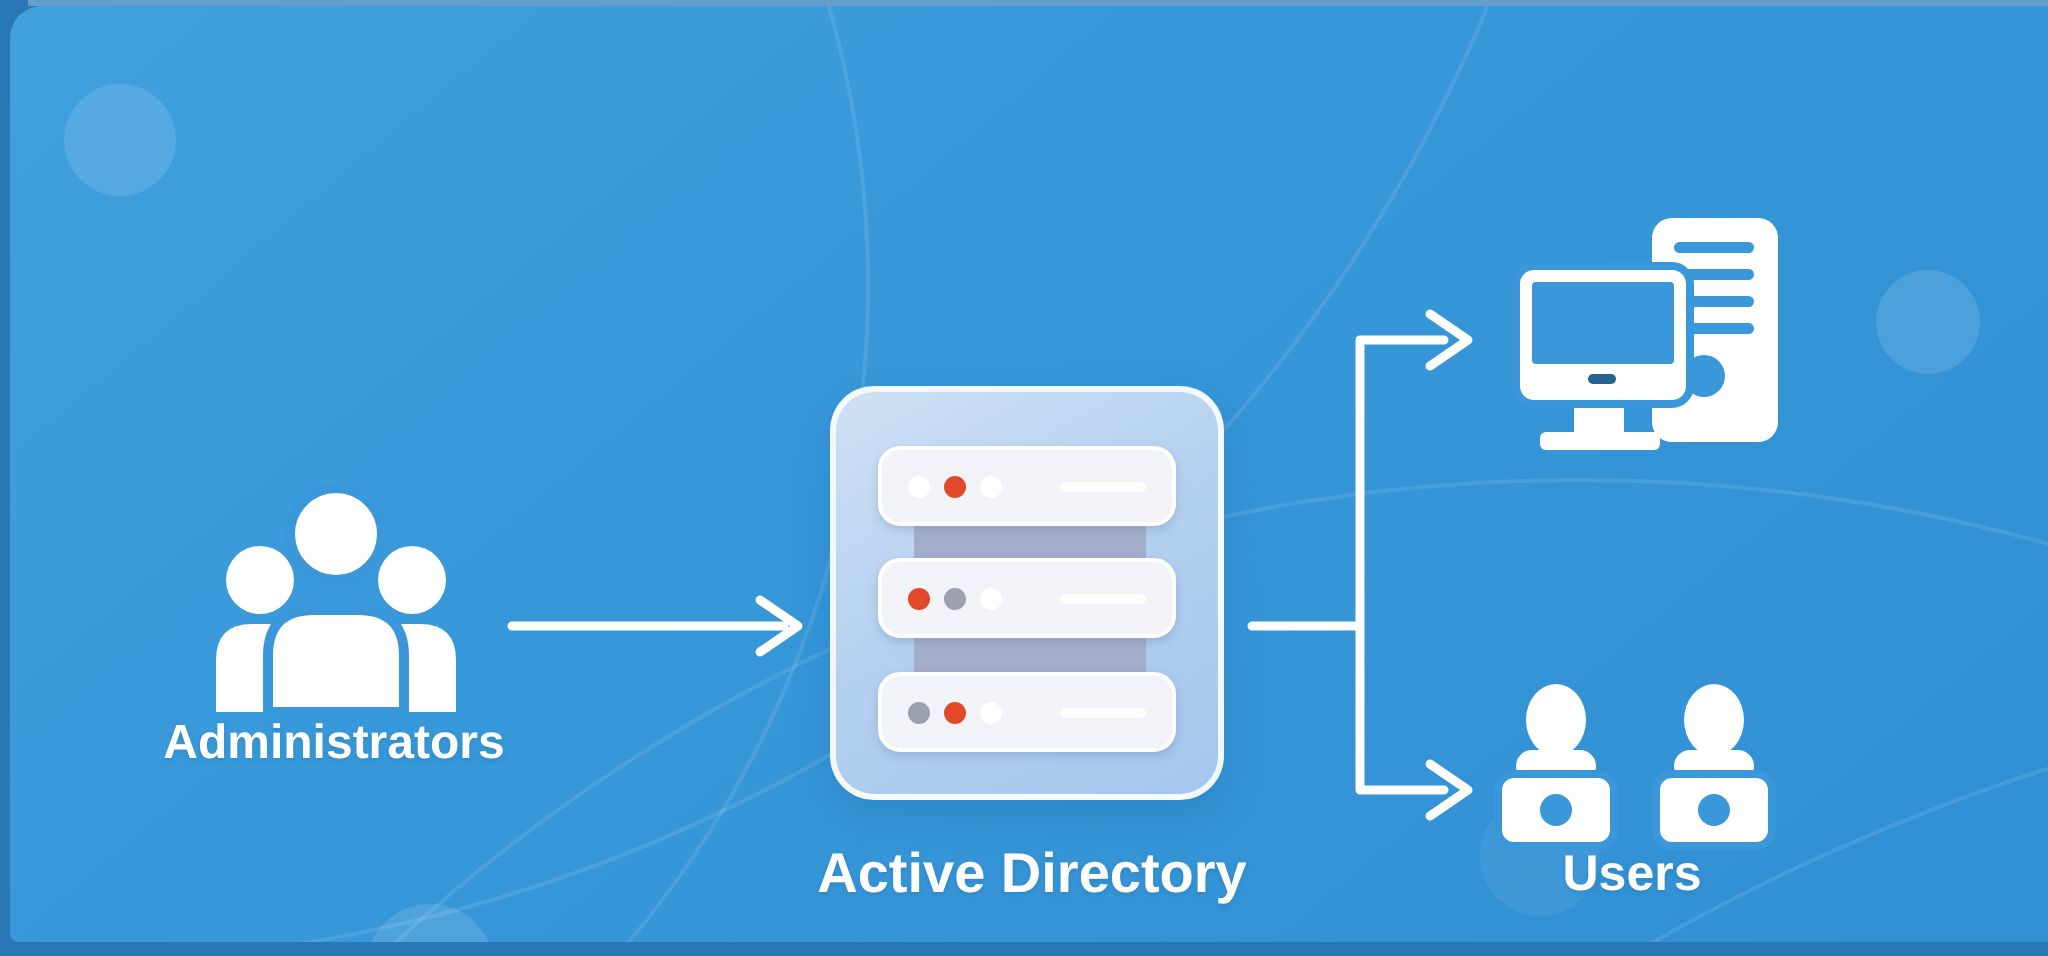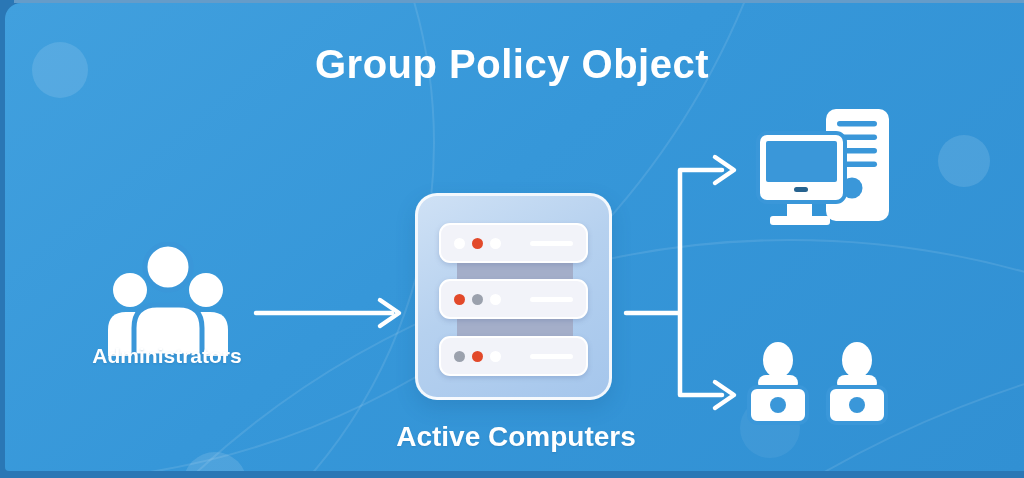--- a/index.html
+++ b/index.html
@@ -38,21 +38,21 @@
   .title {
     position:absolute; left:0; top:42px; width:1024px;
     text-align:center; color:#fff; font-size:40px; font-weight:600;
     letter-spacing:0.5px;
   }
 
   .node-label {
     position:absolute; color:#fff; font-weight:700; text-align:center;
     text-shadow:0 1px 2px rgba(30,90,140,0.25);
   }
-  .label-admins    { left:17px;  top:344px; width:300px; font-size:21px; }
+  .label-admins    { left:17px;  top:358px; width:300px; font-size:24px; }
   .label-ad        { left:366px; top:421px; width:300px; font-size:28px; }
   .label-computers { left:674px; top:227px; width:300px; font-size:25px; }
   .label-users     { left:666px; top:423px; width:300px; font-size:25px; }
 
   .icon-wrap { position:absolute; }
   .admins-icon    { left:103px; top:242px; width:130px; height:114px; }
   .computers-icon { left:753px; top:107px; width:140px; height:122px; }
   .user-icon-1    { left:747px; top:341px; width:62px;  height:84px; }
   .user-icon-2    { left:826px; top:341px; width:62px;  height:84px; }
 
@@ -89,21 +89,20 @@
     <div class="arc arc2"></div>
     <div class="arc arc3"></div>
     <div class="arc arc4"></div>
     <div class="soft-circle sc1"></div>
     <div class="soft-circle sc2"></div>
     <div class="soft-circle sc3"></div>
     <div class="soft-circle sc4"></div>
   </div>
   <div class="top-strip"></div>
 
-  <div class="title">Group Policy Object</div>
 
   <svg class="arrows-svg" viewBox="0 0 1024 478">
     <g stroke="#ffffff" stroke-width="4.5" fill="none" stroke-linecap="round" stroke-linejoin="round">
       <path d="M256 313 H392"></path>
       <path d="M380 300 L399 313 L380 326"></path>
       <path d="M626 313 H680 M680 170 V395 M680 170 H722 M680 395 H722"></path>
       <path d="M715 157 L734 170 L715 183"></path>
       <path d="M715 382 L734 395 L715 408"></path>
     </g>
   </svg>
@@ -134,21 +133,21 @@
       <span class="dot" style="background: rgb(255, 255, 255);"></span>
       <span class="bar-line"></span>
     </div>
     <div class="server-bar bar-3">
       <span class="dot" style="background: rgb(155, 161, 173);"></span>
       <span class="dot" style="background: rgb(226, 73, 42);"></span>
       <span class="dot" style="background: rgb(255, 255, 255);"></span>
       <span class="bar-line"></span>
     </div>
   </div>
-  <div class="node-label label-ad">Active Computers</div>
+  <div class="node-label label-ad">Active Directory</div>
 
   <svg class="icon-wrap computers-icon" viewBox="0 0 140 122">
     <rect x="73" y="2" width="63" height="112" rx="10" fill="#ffffff"></rect>
     <g fill="#3a97d9">
       <rect x="84" y="14" width="40" height="5.5" rx="2.75"></rect>
       <rect x="84" y="27.5" width="40" height="5.5" rx="2.75"></rect>
       <rect x="84" y="41" width="40" height="5.5" rx="2.75"></rect>
       <rect x="84" y="54.5" width="40" height="5.5" rx="2.75"></rect>
       <circle cx="99" cy="81" r="10.5"></circle>
     </g>
@@ -164,14 +163,15 @@
     <rect x="11" y="34" width="40" height="16" rx="8" fill="#ffffff"></rect>
     <rect x="2" y="46" width="58" height="36" rx="8" fill="#ffffff" stroke="#3a97d9" stroke-width="4"></rect>
     <circle cx="31" cy="64" r="8" fill="#3a97d9"></circle>
   </svg>
   <svg class="icon-wrap user-icon-2" viewBox="0 0 62 84">
     <ellipse cx="31" cy="19" rx="15" ry="18" fill="#ffffff"></ellipse>
     <rect x="11" y="34" width="40" height="16" rx="8" fill="#ffffff"></rect>
     <rect x="2" y="46" width="58" height="36" rx="8" fill="#ffffff" stroke="#3a97d9" stroke-width="4"></rect>
     <circle cx="31" cy="64" r="8" fill="#3a97d9"></circle>
   </svg>
+  <div class="node-label label-users">Users</div>
 
 </div>
 
 </body></html>

